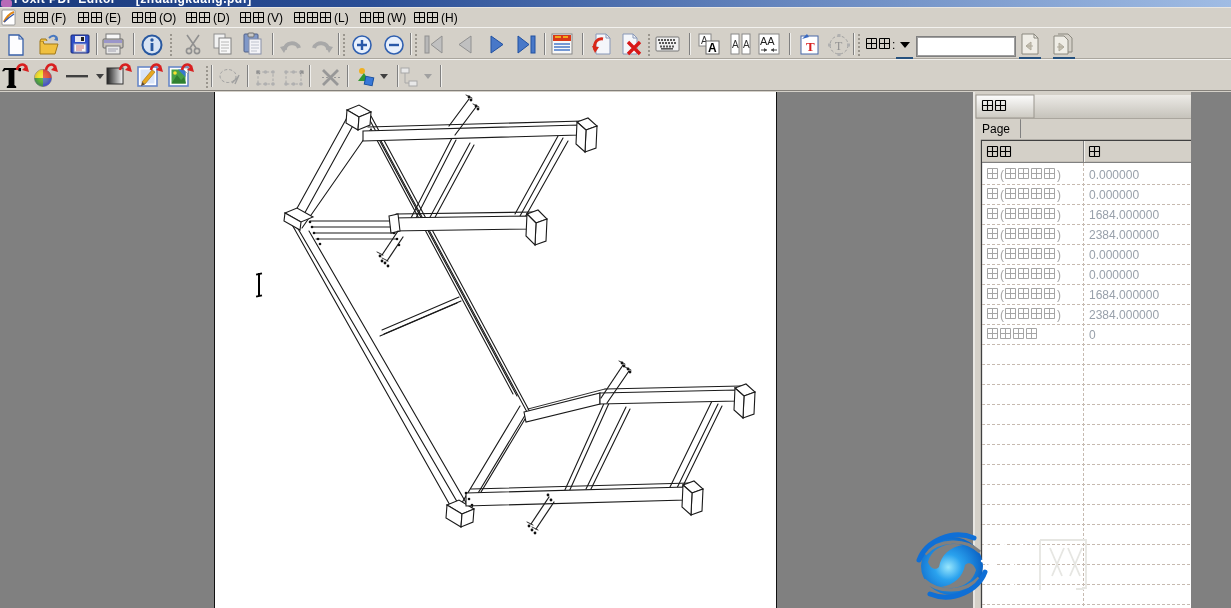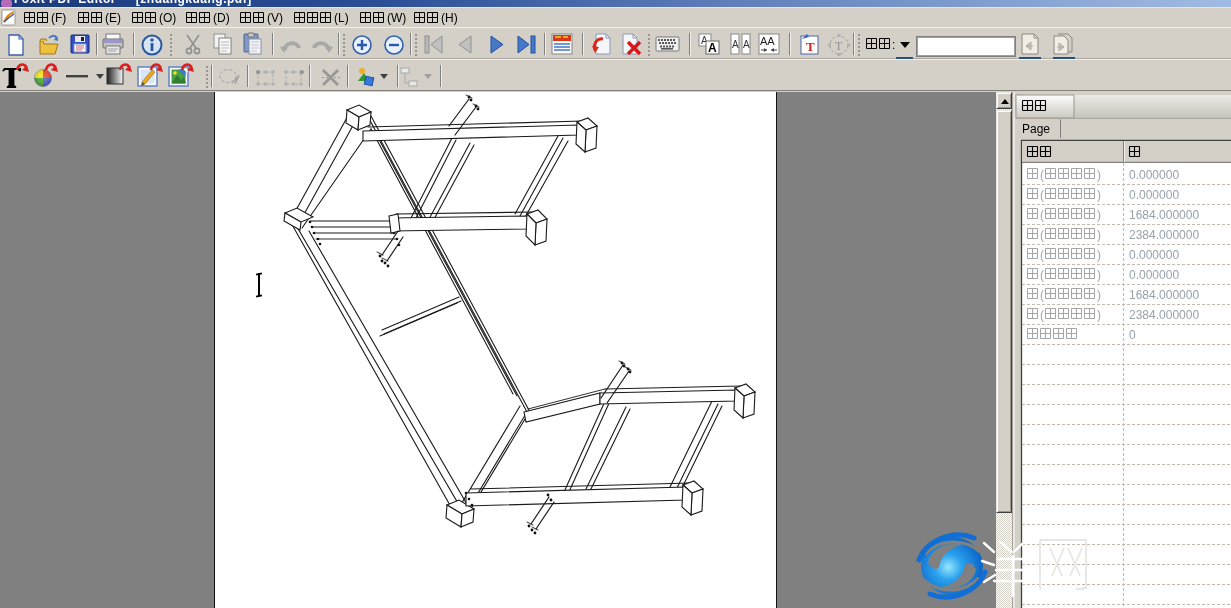--- a/index.html
+++ b/index.html
@@ -10,21 +10,21 @@
 #menu{left:0;top:7px;width:1231px;height:20px;background:#d4d0c8;border-top:1px solid #e8e6e2}
 #tb1{left:0;top:27px;width:1231px;height:32px;background:#d4d0c8;border-top:1px solid #f2f1ee;border-bottom:1px solid #aaa69e}
 #tb2{left:0;top:59px;width:1231px;height:32px;background:#d4d0c8;border-top:1px solid #f2f1ee;border-bottom:1px solid #84807a}
 #client{left:0;top:92px;width:1231px;height:516px;background:#808080}
 #page{left:214px;top:0;width:563px;height:516px;background:#fff;border-left:1px solid #111;border-right:1px solid #111}
 #vsb{left:996px;top:0;width:16px;height:516px;background:repeating-conic-gradient(#fff 0 25%,#d4d0c8 0 50%) 0 0/2px 2px}
 #vsb .btn{position:absolute;left:0;top:0;width:16px;height:17px;background:#d4d0c8;border:1px solid;border-color:#e8e6e2 #404040 #404040 #e8e6e2;box-shadow:inset 1px 1px 0 #fff,inset -1px -1px 0 #9a968e}
 #vsb .btn .tri{position:absolute;left:4px;top:6px;width:0;height:0;border-left:4px solid transparent;border-right:4px solid transparent;border-bottom:5px solid #000}
 #vsb .thumb{position:absolute;left:0;top:18px;width:16px;height:403px;background:#d4d0c8;border:1px solid;border-color:#e8e6e2 #404040 #404040 #e8e6e2;box-shadow:inset 1px 1px 0 #fff,inset -1px -1px 0 #9a968e}
 #split{left:1012px;top:0;width:1px;height:516px;background:#a8a49c}
-#panel{left:1013px;top:0;width:210px;height:516px;background:#fef9c3}
+#panel{left:973px;top:0;width:210px;height:516px;background:#fef9c3}
 #caret{left:258px;top:181px;width:2px;height:23px;background:#000}
 #caret:before{content:"";position:absolute;left:-2px;top:0;width:6px;height:1.5px;background:#000;transform:rotate(-12deg)}
 #caret:after{content:"";position:absolute;left:-2px;bottom:0;width:6px;height:1.5px;background:#000;transform:rotate(-12deg)}
 </style></head><body>
 <div id="app">
 <div id="title" class="abs">
       <span class="ico"></span>
       <span class="txt">Foxit PDF Editor  -  [zhuangkuang.pdf]</span>
     </div>
 <div id="menu" class="abs"><svg width="1231" height="20">

